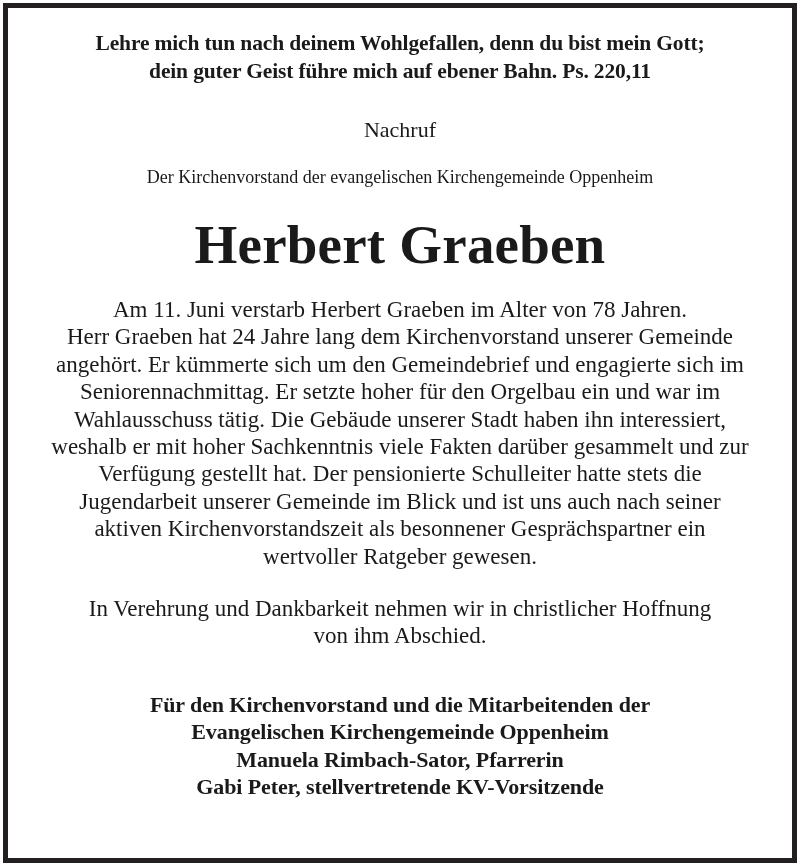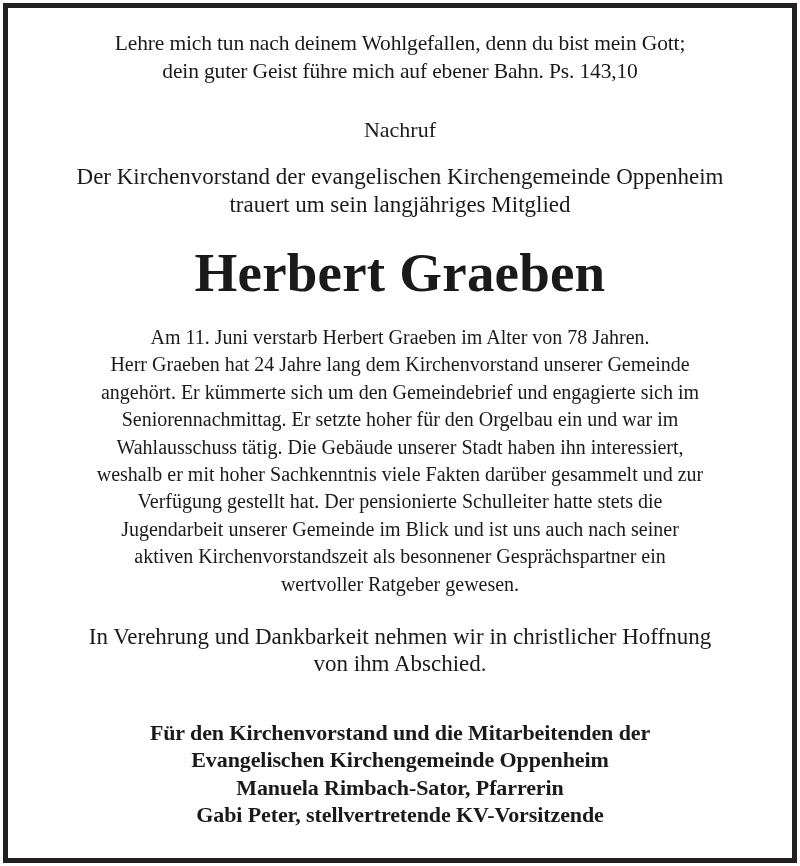--- a/index.html
+++ b/index.html
@@ -30,52 +30,52 @@
     height: 100%;
     border: 5px solid #231f20;
     background: #ffffff;
     padding: 0 20px;
     text-align: center;
     display: block;
   }
 
   .scripture {
     font-size: 21.5px;
-    font-weight: normal;
+    font-weight: bold;
     line-height: 28px;
     letter-spacing: -0.15px;
     margin: 21px 0 0 0;
     padding: 0 18px;
   }
 
   .nachruf-label {
     font-size: 22px;
     font-weight: normal;
     line-height: 26px;
     margin: 32px 0 0 0;
   }
 
   .congregation {
-    font-size: 23px;
+    font-size: 18px;
     font-weight: normal;
     line-height: 28px;
     margin: 20px 0 0 0;
     padding: 0 14px;
   }
 
   .deceased-name {
     font-size: 55px;
     font-weight: bold;
     line-height: 62px;
     letter-spacing: 0.2px;
     margin: 23px 0 0 0;
   }
 
   .eulogy {
-    font-size: 20px;
+    font-size: 23px;
     font-weight: normal;
     line-height: 27.4px;
     margin: 20px 0 0 0;
     padding: 0 22px;
   }
 
   .farewell {
     font-size: 23px;
     font-weight: normal;
     line-height: 27.4px;
@@ -96,28 +96,27 @@
   }
 </style>
 </head>
 <body>
 
 <div class="notice-frame">
   <div class="notice-border">
 
     <div class="scripture">
       <div>Lehre mich tun nach deinem Wohlgefallen, denn du bist mein Gott;</div>
-      <div>dein guter Geist führe mich auf ebener Bahn. Ps. 143,10</div>
+      <div>dein guter Geist führe mich auf ebener Bahn. Ps. 220,11</div>
     </div>
 
     <div class="nachruf-label">Nachruf</div>
 
     <div class="congregation">
       <div>Der Kirchenvorstand der evangelischen Kirchengemeinde Oppenheim</div>
-      <div>trauert um sein langjähriges Mitglied</div>
     </div>
 
     <div class="deceased-name">Herbert Graeben</div>
 
     <div class="eulogy">
       <div>Am 11. Juni verstarb Herbert Graeben im Alter von 78 Jahren.</div>
       <div>Herr Graeben hat 24 Jahre lang dem Kirchenvorstand unserer Gemeinde</div>
       <div>angehört. Er kümmerte sich um den Gemeindebrief und engagierte sich im</div>
       <div>Seniorennachmittag. Er setzte hoher für den Orgelbau ein und war im</div>
       <div>Wahlausschuss tätig. Die Gebäude unserer Stadt haben ihn interessiert,</div>

